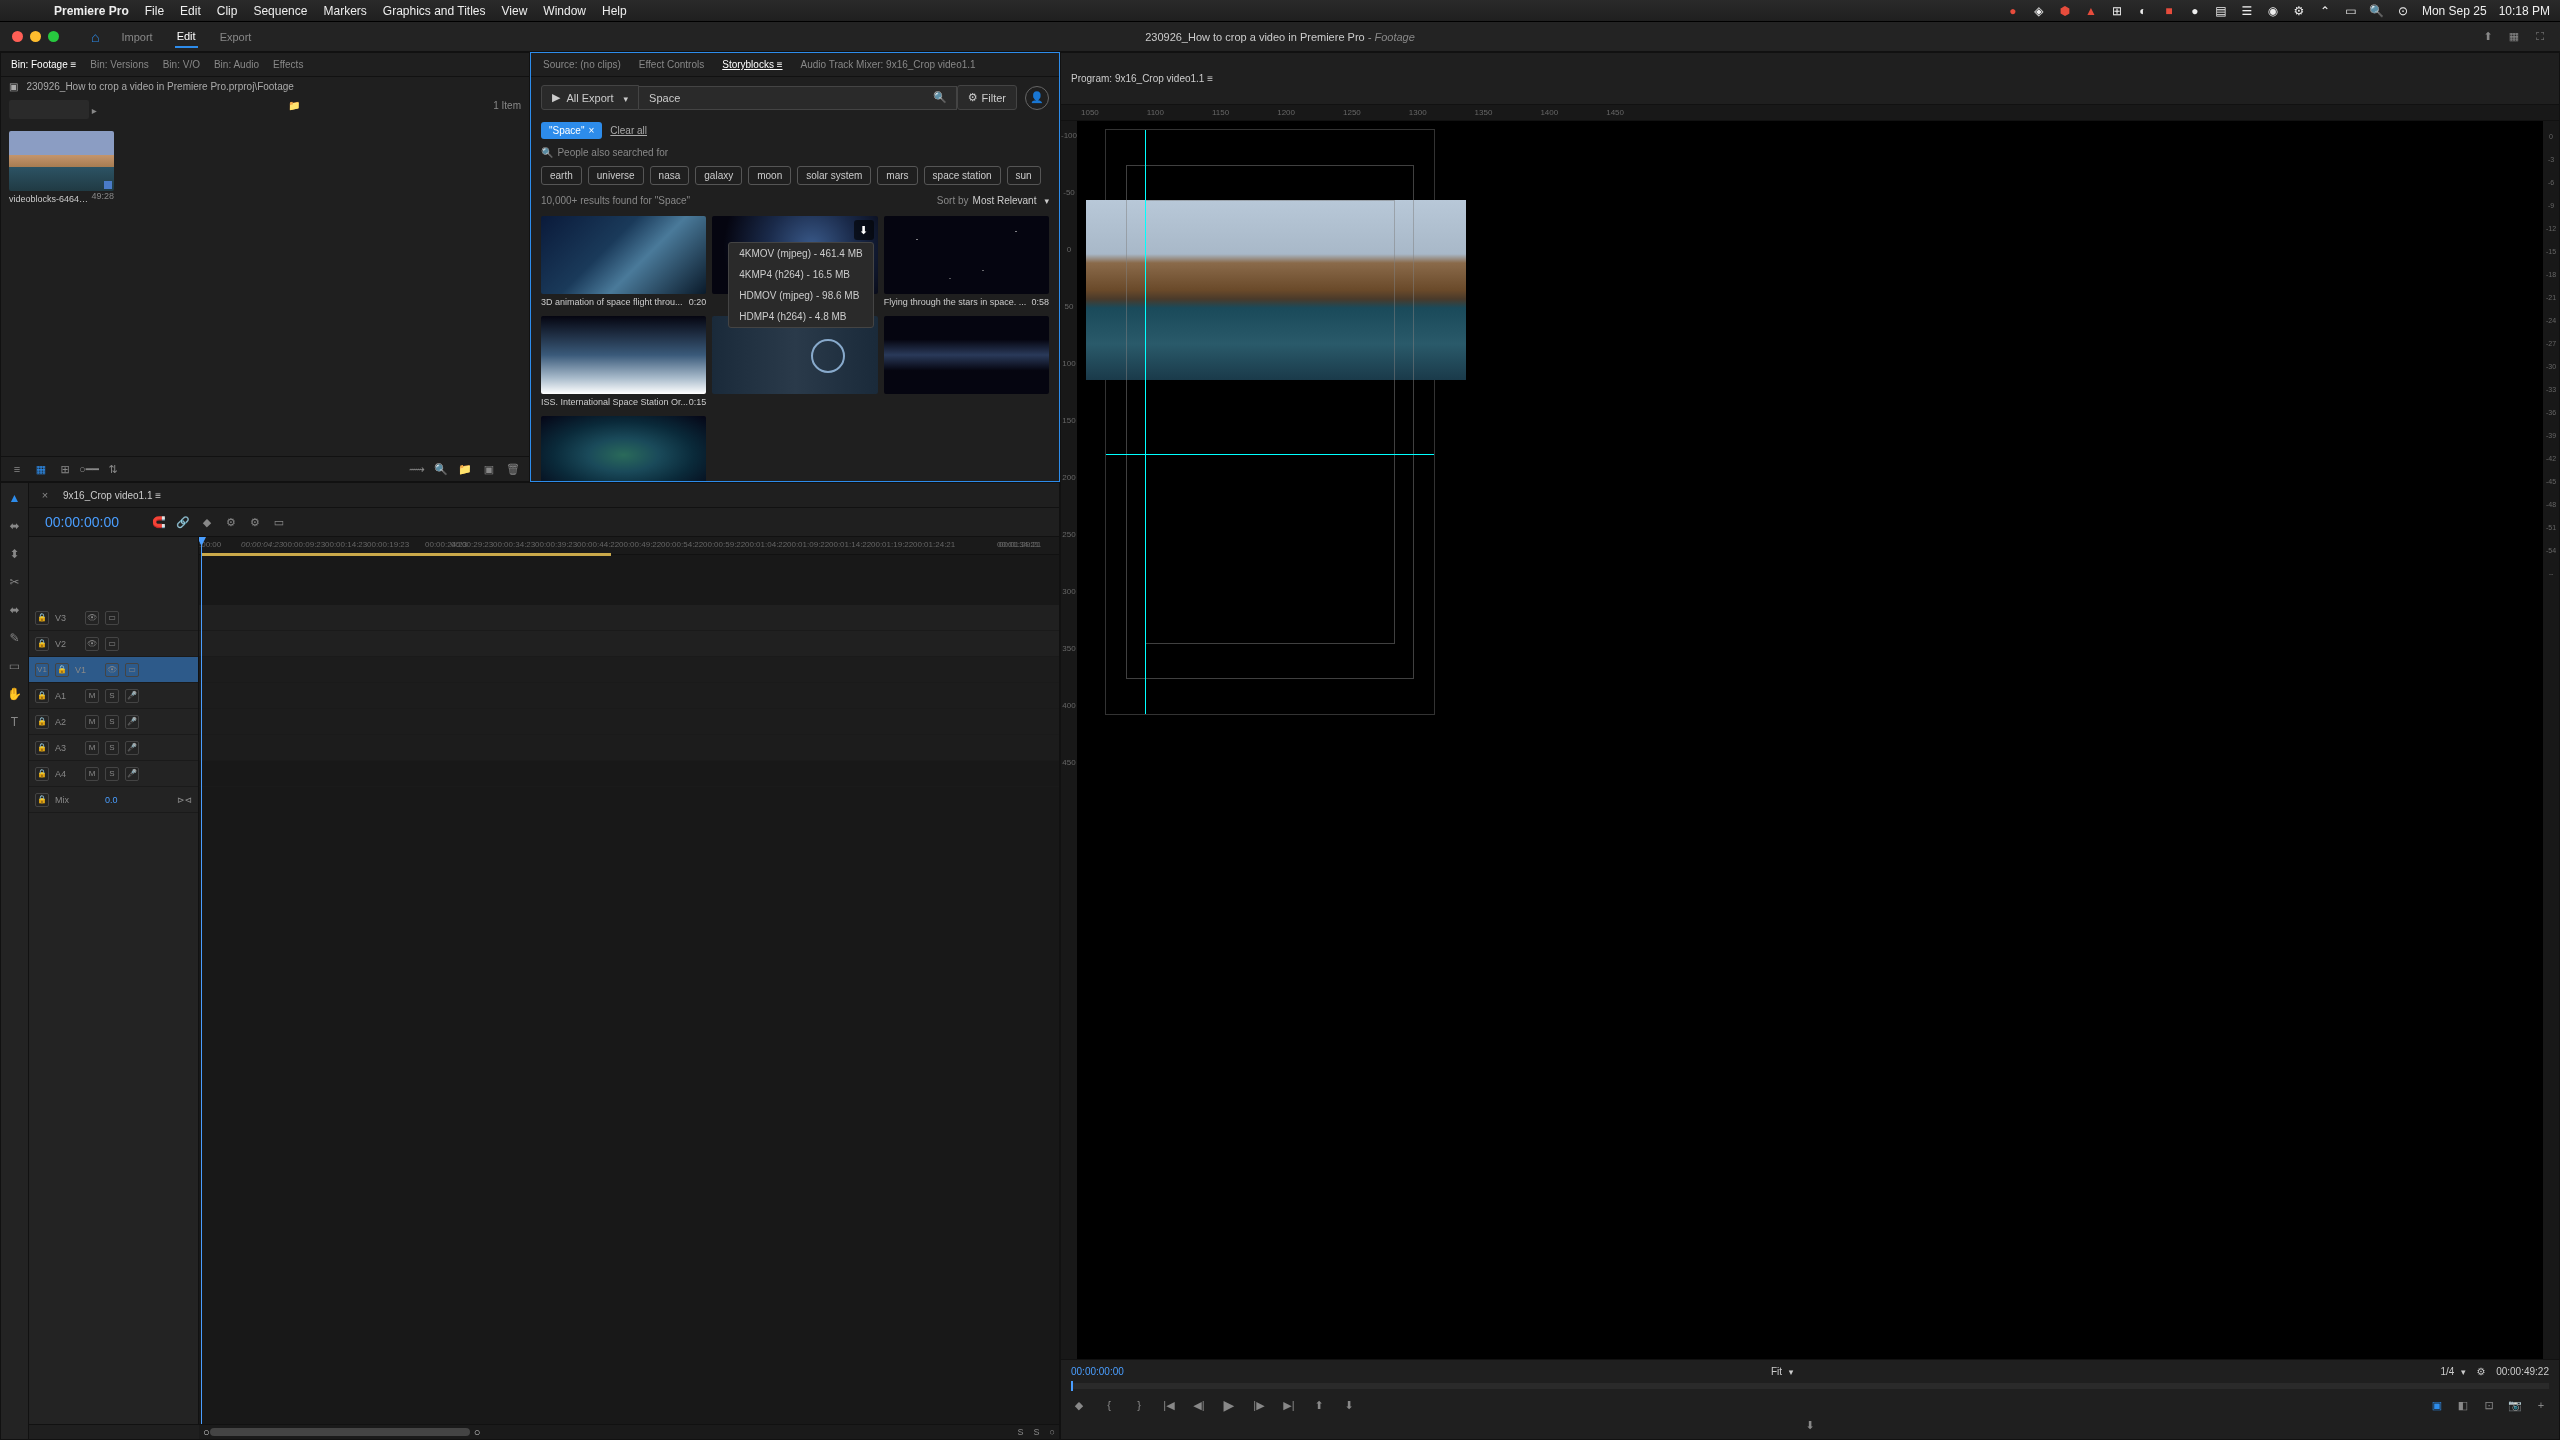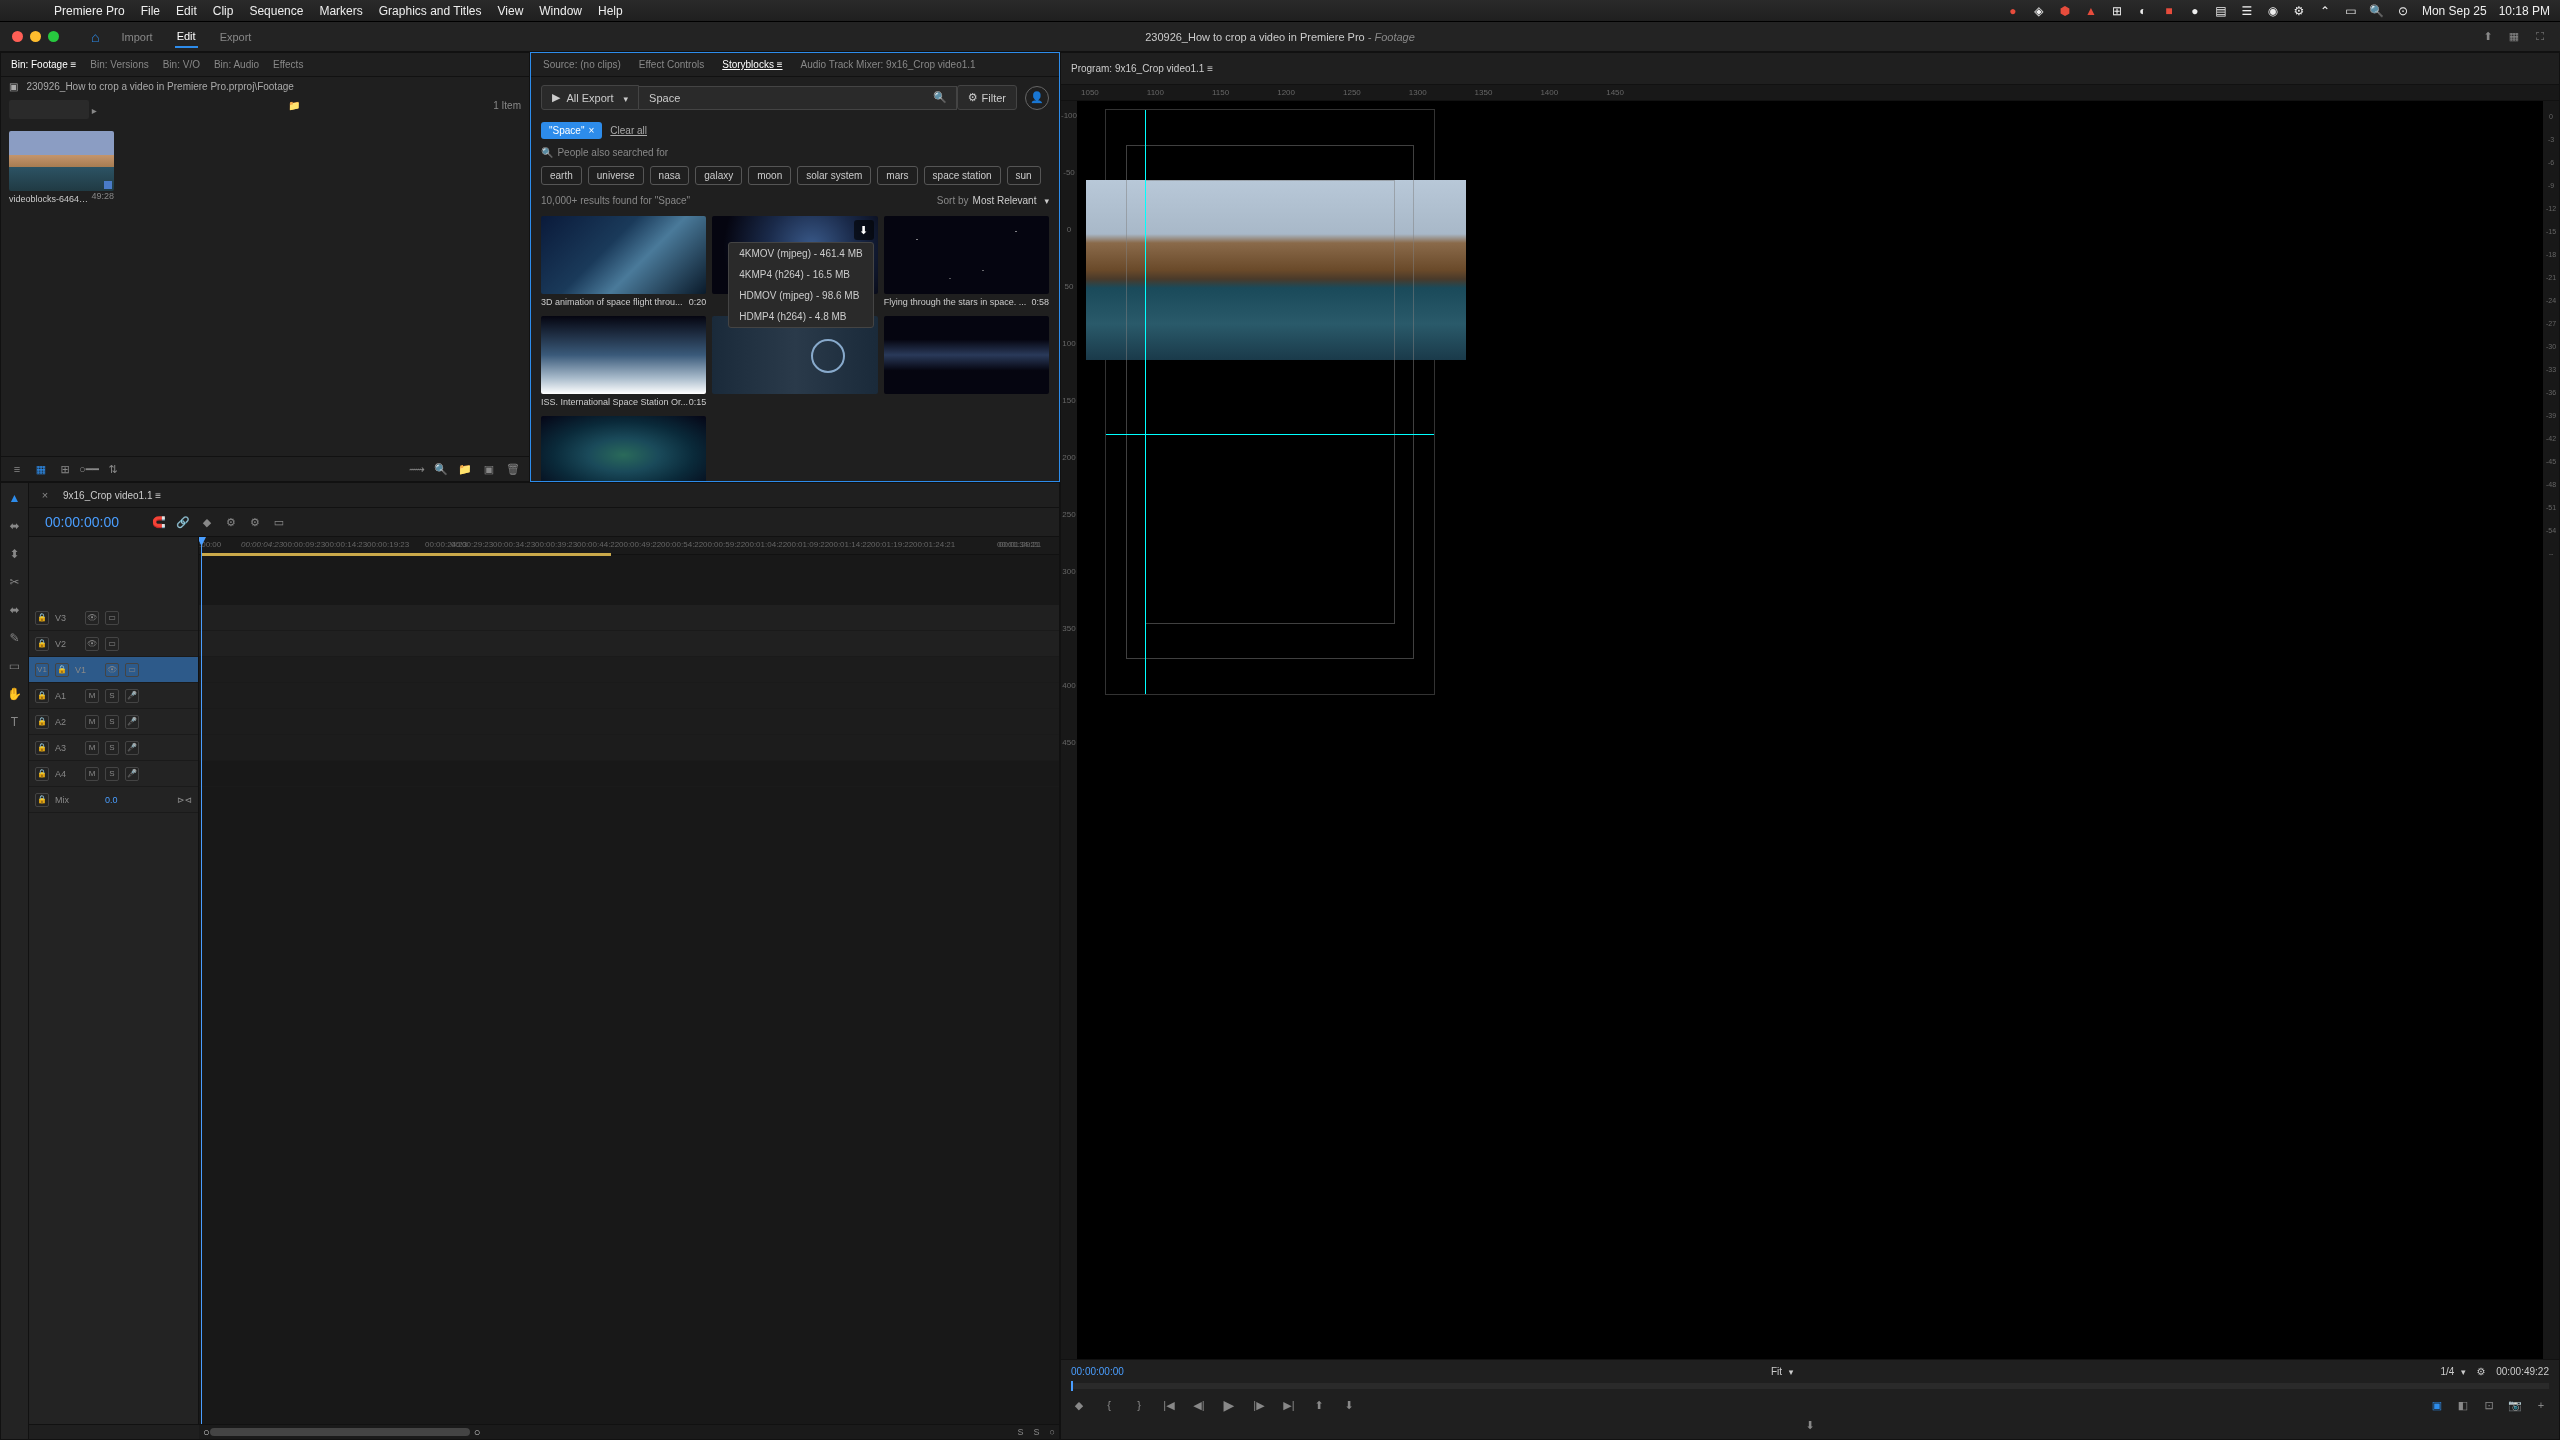--- a/index.html
+++ b/index.html
@@ -3,21 +3,21 @@
 <meta charset="utf-8">
 <style>
 * { margin: 0; padding: 0; box-sizing: border-box; font-family: -apple-system, BlinkMacSystemFont, 'Segoe UI', sans-serif; }
 body { background: #1a1a1a; color: #ccc; font-size: 11px; overflow: hidden; width: 2560px; height: 1440px; transform-origin: top left; }
 
 
 .macos-bar { height: 22px; background: linear-gradient(#2a2a2a,#1f1f1f); display: flex; align-items: center; padding: 0 10px; font-size: 12px; color: #eee; border-bottom: 1px solid #000; }
 .macos-bar .left { display: flex; gap: 16px; align-items: center; }
 .macos-bar .right { margin-left: auto; display: flex; gap: 12px; align-items: center; }
 .macos-bar .apple { font-size: 14px; }
-.macos-bar .app-name { font-weight: 400; padding-left: 28px; }
+.macos-bar .app-name { font-weight: 700; padding-left: 28px; }
 .status-icon { width: 14px; height: 14px; display: inline-flex; align-items: center; justify-content: center; font-size: 12px; }
 
 
 .workspace-row { height: 30px; background: #232323; display: flex; align-items: center; padding: 0 12px; gap: 20px; border-bottom: 1px solid #111; }
 .traffic-lights { display: flex; gap: 7px; margin-right: 12px; }
 .tl { width: 11px; height: 11px; border-radius: 50%; }
 .tl.red { background: #ff5f56; } .tl.yellow { background: #ffbd2e; } .tl.green { background: #27c93f; }
 .home-icon { color: #2d8ceb; font-size: 14px; }
 .ws-tab { color: #888; cursor: pointer; padding: 4px 2px; }
 .ws-tab.active { color: #fff; border-bottom: 2px solid #2d8ceb; }
@@ -81,21 +81,21 @@
 .th-stars::after { content:''; position:absolute; inset:0; background-image: radial-gradient(1px 1px at 20% 30%, #fff, transparent), radial-gradient(1px 1px at 60% 70%, #ccc, transparent), radial-gradient(1px 1px at 80% 20%, #fff, transparent), radial-gradient(1px 1px at 40% 80%, #aaa, transparent); }
 .th-iss { background: linear-gradient(to bottom, #050510 0%, #3a5a7a 50%, #aabccc 80%, #fff 100%); }
 .th-flash { background: radial-gradient(circle at 50% 50%, #fff 0%, #6a9aca 20%, #1a3a6a 50%, #050520 100%); }
 .th-supervisors { background: linear-gradient(to right, #1a2a3a 0%, #2a3a4a 50%, #1a2a3a 100%); position:relative; }
 .th-supervisors::after { content:''; position:absolute; right:20%; top:30%; width:30px; height:30px; border:2px solid #8ac; border-radius:50%; }
 .th-drift { background: linear-gradient(to bottom, #050510 30%, #2a3a5a 50%, #050510 70%); }
 .th-interstellar { background: radial-gradient(ellipse at 50% 50%, #2a6a5a 0%, #1a4a5a 30%, #0a2a3a 60%, #050515 100%); }
 
 
 .program-panel { grid-column: 3; grid-row: 1 / 3; background: #1f1f1f; border: 1px solid #111; display: flex; flex-direction: column; }
-.program-tabs { padding: 10px 10px; font-size: 10px; color: #ccc; border-bottom: 1px solid #111; }
+.program-tabs { padding: 20px 10px; font-size: 10px; color: #ccc; border-bottom: 1px solid #111; }
 .ruler-h { height: 16px; background: #181818; color: #666; font-size: 8px; display: flex; align-items: center; padding-left: 20px; gap: 48px; border-bottom: 1px solid #111; }
 .program-body { flex: 1; display: flex; position: relative; }
 .ruler-v { width: 16px; background: #181818; display: flex; flex-direction: column; align-items: center; color: #666; font-size: 8px; padding-top: 10px; gap: 48px; }
 .canvas-area { flex: 1; background: #000; position: relative; display: flex; align-items: flex-start; justify-content: flex-start; padding: 8px 8px 8px 28px; }
 .canvas-9x16 { width: 330px; height: 586px; background: #000; border: 1px solid #333; position: relative; }
 .canvas-9x16 .landscape-img { position: absolute; top: 70px; left: -20px; width: 380px; height: 180px; background: linear-gradient(to bottom, #b8c8d8 0%, #a8b8c8 30%, #8a6a4a 35%, #6a4a2a 50%, #4a3a2a 55%, #1a4a5a 60%, #2a5a6a 80%, #1a3a4a 100%); }
 .canvas-9x16 .guide-h { position: absolute; left: 0; right: 0; height: 1px; background: #0ff; }
 .canvas-9x16 .guide-v { position: absolute; top: 0; bottom: 0; width: 1px; background: #0ff; }
 .safe-margin { position: absolute; border: 1px solid rgba(128,128,128,0.5); }
 .audio-meter { width: 16px; background: #181818; display: flex; flex-direction: column; align-items: center; font-size: 7px; color: #666; padding: 4px 0; }

